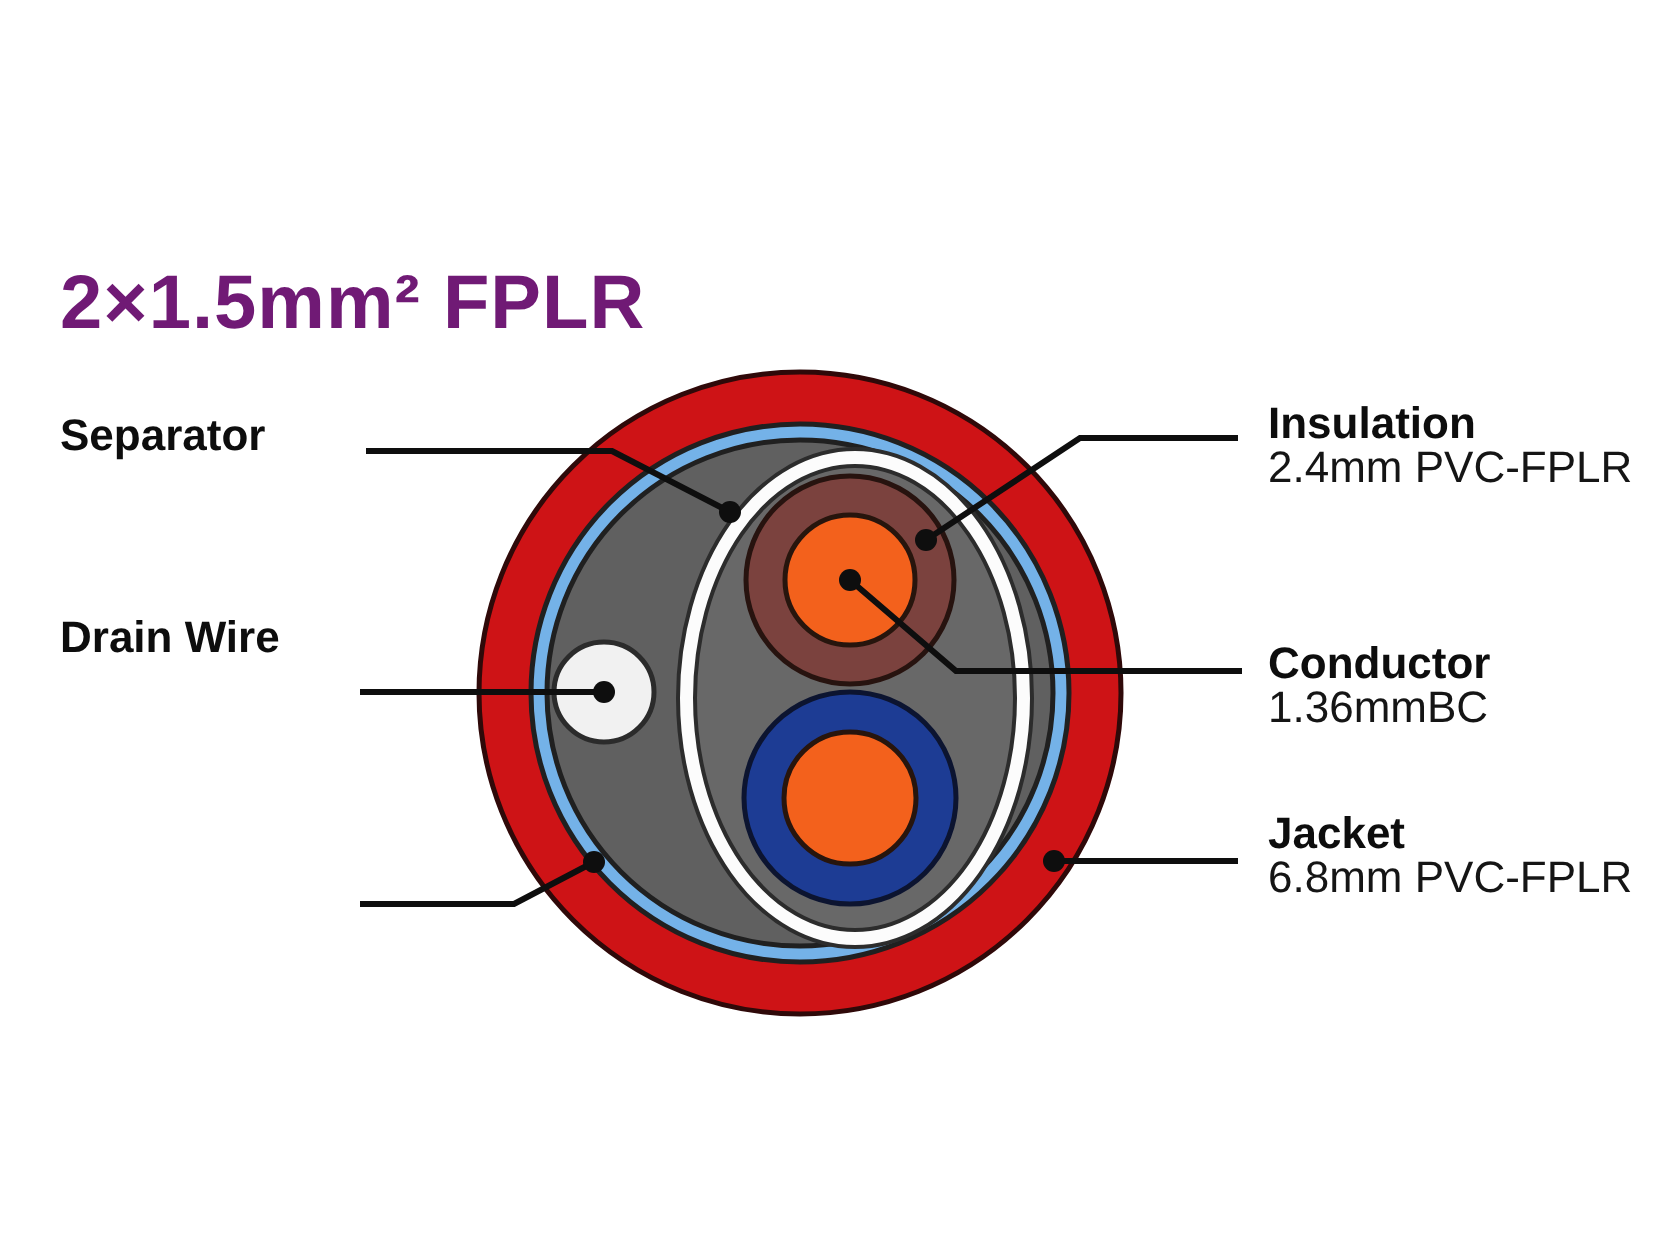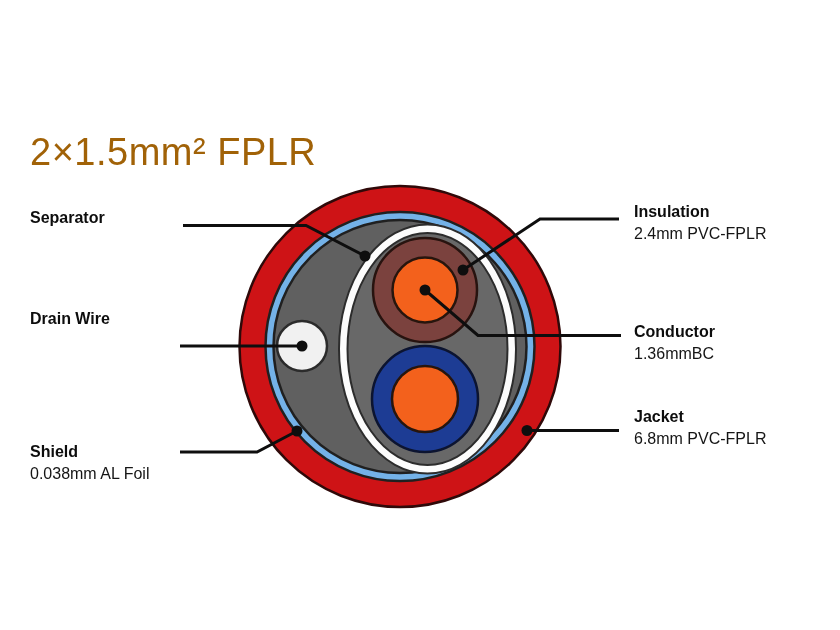--- a/index.html
+++ b/index.html
@@ -6,26 +6,26 @@
   .stage{
     position:relative;
     width:840px;height:630px;
     background:#ffffff;
     overflow:hidden;
     font-family:"Liberation Sans","DejaVu Sans",sans-serif;
   }
   .diagram-svg{position:absolute;left:0;top:0;}
   .page-title{
     position:absolute;left:30px;top:131px;
-    font-size:38px;font-weight:normal;color:#a16207;
+    font-size:38px;font-weight:bold;color:#701a75;
     letter-spacing:0.5px;white-space:nowrap;margin:0;text-align:right;
   }
   .label{
     position:absolute;width:215px;
-    font-size:16px;line-height:22px;color:#151515;white-space:nowrap;
+    font-size:22px;line-height:22px;color:#151515;white-space:nowrap;
   }
   .label .name{font-weight:bold;color:#0d0d0d;}
   .label.left{left:30px;text-align:left;}
   .label.right{left:634px;text-align:left;}
   .lbl-separator{top:207px;}
   .lbl-drain{top:308px;}
   .lbl-shield{top:441px;}
   .lbl-insulation{top:201px;}
   .lbl-conductor{top:321px;}
   .lbl-jacket{top:406px;}
@@ -77,24 +77,20 @@
   <h1 class="page-title">2×1.5mm² FPLR</h1>
 
   <div class="label left lbl-separator">
     <div class="name">Separator</div>
   </div>
 
   <div class="label left lbl-drain">
     <div class="name">Drain Wire</div>
   </div>
 
-  <div class="label left lbl-shield">
-    <div class="name">Shield</div>
-    <div class="val">0.038mm AL Foil</div>
-  </div>
 
   <div class="label right lbl-insulation">
     <div class="name">Insulation</div>
     <div class="val">2.4mm PVC-FPLR</div>
   </div>
 
   <div class="label right lbl-conductor">
     <div class="name">Conductor</div>
     <div class="val">1.36mmBC</div>
   </div>

